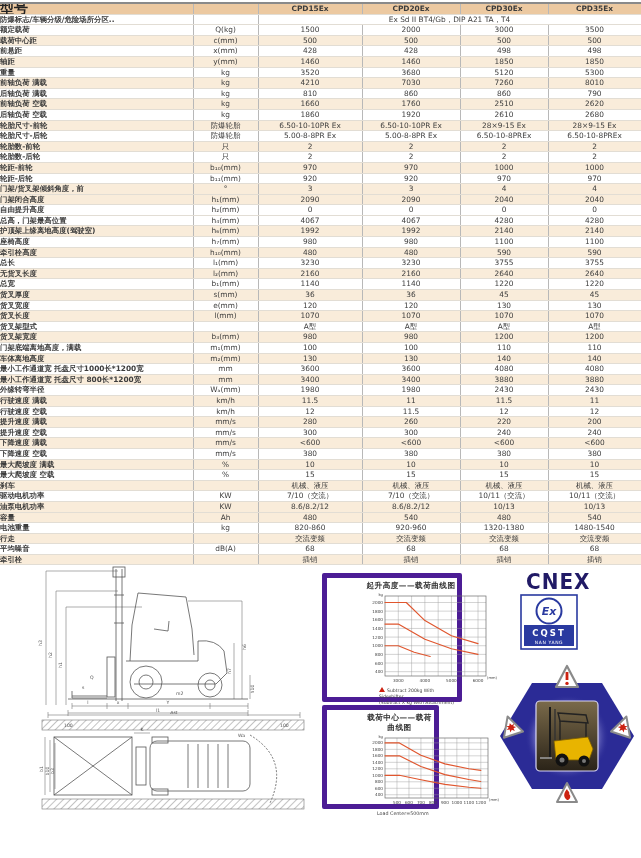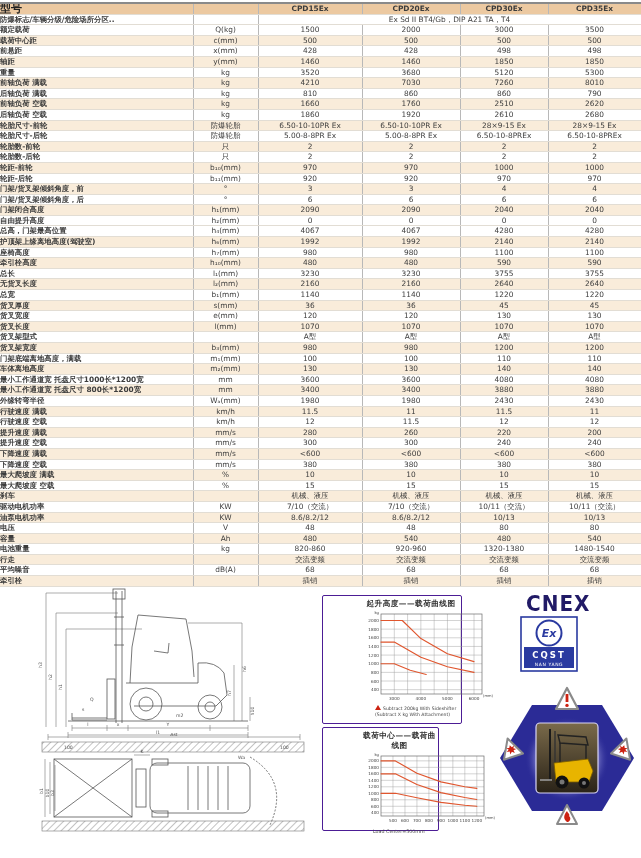--- a/index.html
+++ b/index.html
@@ -5,25 +5,25 @@
   html,body{margin:0;padding:0;}
   body{width:641px;height:858px;background:#fff;font-family:"DejaVu Sans","Liberation Sans",sans-serif;position:relative;}
   
   table.spec{border-collapse:collapse;table-layout:fixed;width:641px;margin-top:2px;border-top:2px solid #8a8a8a;border-bottom:1px solid #aaa;}
   table.spec td{height:9.45px;line-height:9.6px;padding:0;font-size:7.4px;color:#3c3c3c;
     border-right:1px solid #b8b8b8;border-bottom:1px solid #e2ddd4;overflow:hidden;white-space:nowrap;}
   td.lbl{text-align:left;padding-left:4px;font-weight:bold;}
   td.unit,td.val{text-align:center;}
   tr.alt td{background:#f9ecda;}
   thead td{background:#ecc9a1;height:12px;line-height:13px;border-bottom:1px solid #8f8f8f;border-right:1px solid #a89274;}
-  thead td.lbl{font-weight:bold;font-size:11px;color:#222;}
+  thead td.lbl{font-weight:bold;font-size:14px;color:#222;}
   td.model{font-weight:bold;font-size:9.5px;color:#1d1d1d;}
   
   .bottom{position:relative;width:641px;height:250px;}
-  .chart-box{position:absolute;border:1px solid #4c1d95;border-radius:2px;background:#fff;box-sizing:border-box;padding-left:38px;}
+  .chart-box{position:absolute;border:5px solid #4c1d95;border-radius:2px;background:#fff;box-sizing:border-box;padding-left:38px;}
   #box1{left:322px;top:8px;width:140px;height:129px;}
   #box2{left:322px;top:140px;width:117px;height:104px;}
   .chart-title{font-size:7.6px;font-weight:bold;color:#333;text-align:center;margin-top:3px;letter-spacing:0.5px;}
   .chart-note{font-size:4.6px;color:#444;padding-left:14px;line-height:6px;}
   .warn-dot{display:inline-block;width:0;height:0;border-left:3px solid transparent;border-right:3px solid transparent;border-bottom:5px solid #cc2211;margin-right:2px;}
   .chart-caption{font-size:4.8px;color:#444;padding-left:12px;margin-top:2px;}
   .cnex{position:absolute;left:526px;top:4px;font-size:20px;font-weight:800;color:#211a66;letter-spacing:1px;transform:scaleY(1.08);}
   svg text{font-family:"DejaVu Sans","Liberation Sans",sans-serif;}
   .dim{stroke:#777;stroke-width:0.6;fill:none;}
   .art{stroke:#555;stroke-width:0.8;fill:none;}
@@ -178,28 +178,20 @@
         <td class="val">970</td>
       </tr>
       <tr class="alt">
         <td class="lbl">门架/货叉架倾斜角度，前</td>
         <td class="unit">°</td>
         <td class="val">3</td>
         <td class="val">3</td>
         <td class="val">4</td>
         <td class="val">4</td>
       </tr>
-      <tr>
-        <td class="lbl">门架/货叉架倾斜角度，后</td>
-        <td class="unit">°</td>
-        <td class="val">6</td>
-        <td class="val">6</td>
-        <td class="val">6</td>
-        <td class="val">6</td>
-      </tr>
       <tr class="alt">
         <td class="lbl">门架闭合高度</td>
         <td class="unit">h₁(mm)</td>
         <td class="val">2090</td>
         <td class="val">2090</td>
         <td class="val">2040</td>
         <td class="val">2040</td>
       </tr>
       <tr>
         <td class="lbl">自由提升高度</td>
@@ -425,28 +417,20 @@
         <td class="val">10/11（交流）</td>
         <td class="val">10/11（交流）</td>
       </tr>
       <tr class="alt">
         <td class="lbl">油泵电机功率</td>
         <td class="unit">KW</td>
         <td class="val">8.6/8.2/12</td>
         <td class="val">8.6/8.2/12</td>
         <td class="val">10/13</td>
         <td class="val">10/13</td>
-      </tr>
-      <tr>
-        <td class="lbl">电压</td>
-        <td class="unit">V</td>
-        <td class="val">48</td>
-        <td class="val">48</td>
-        <td class="val">80</td>
-        <td class="val">80</td>
       </tr>
       <tr class="alt">
         <td class="lbl">容量</td>
         <td class="unit">Ah</td>
         <td class="val">480</td>
         <td class="val">540</td>
         <td class="val">480</td>
         <td class="val">540</td>
       </tr>
       <tr>

